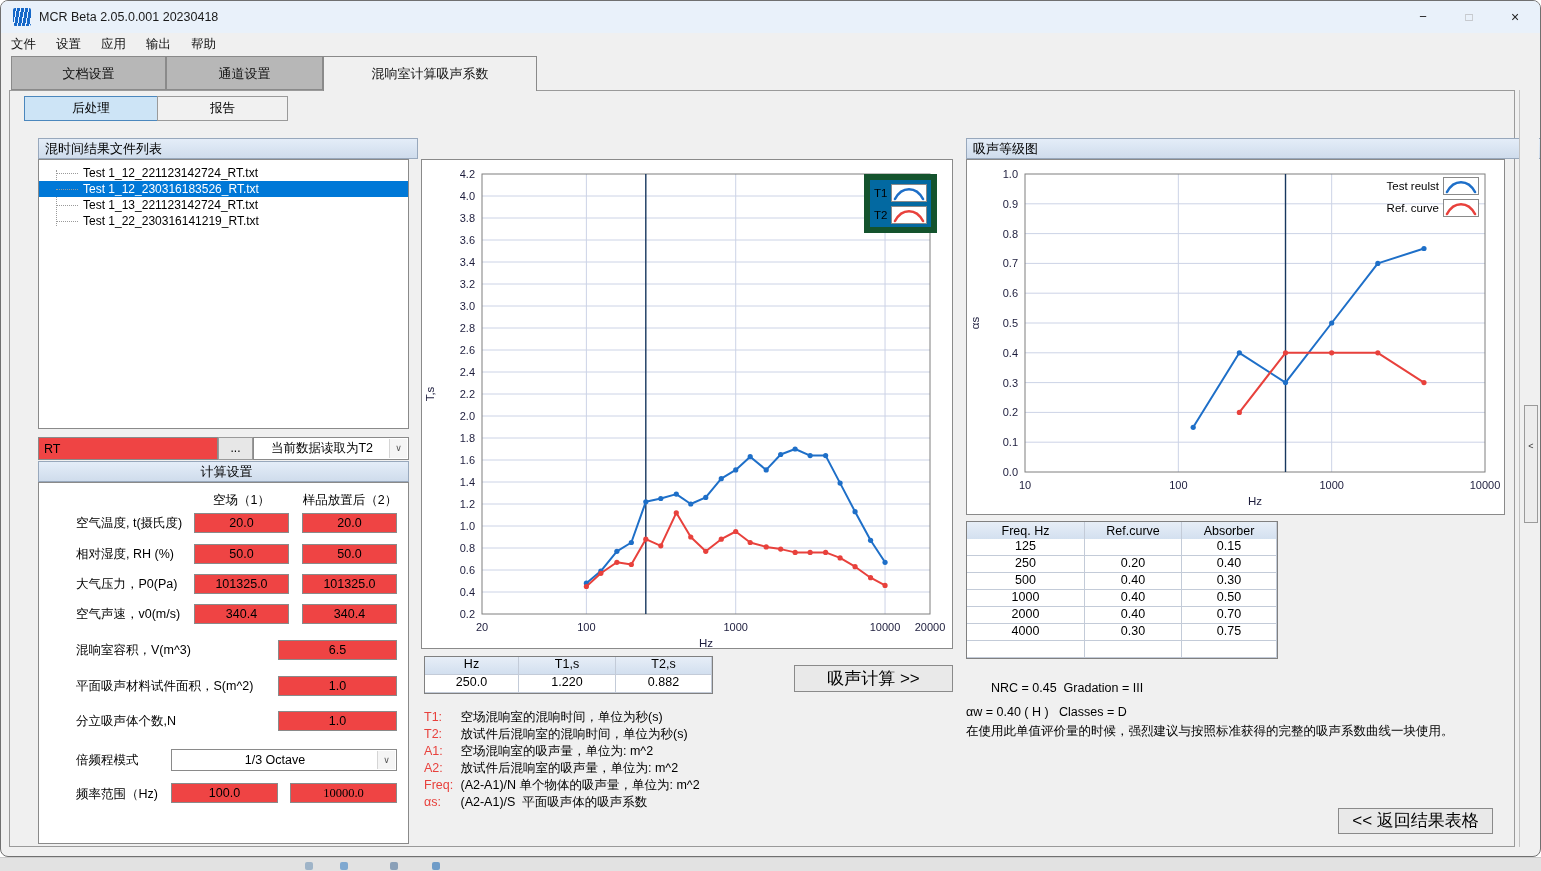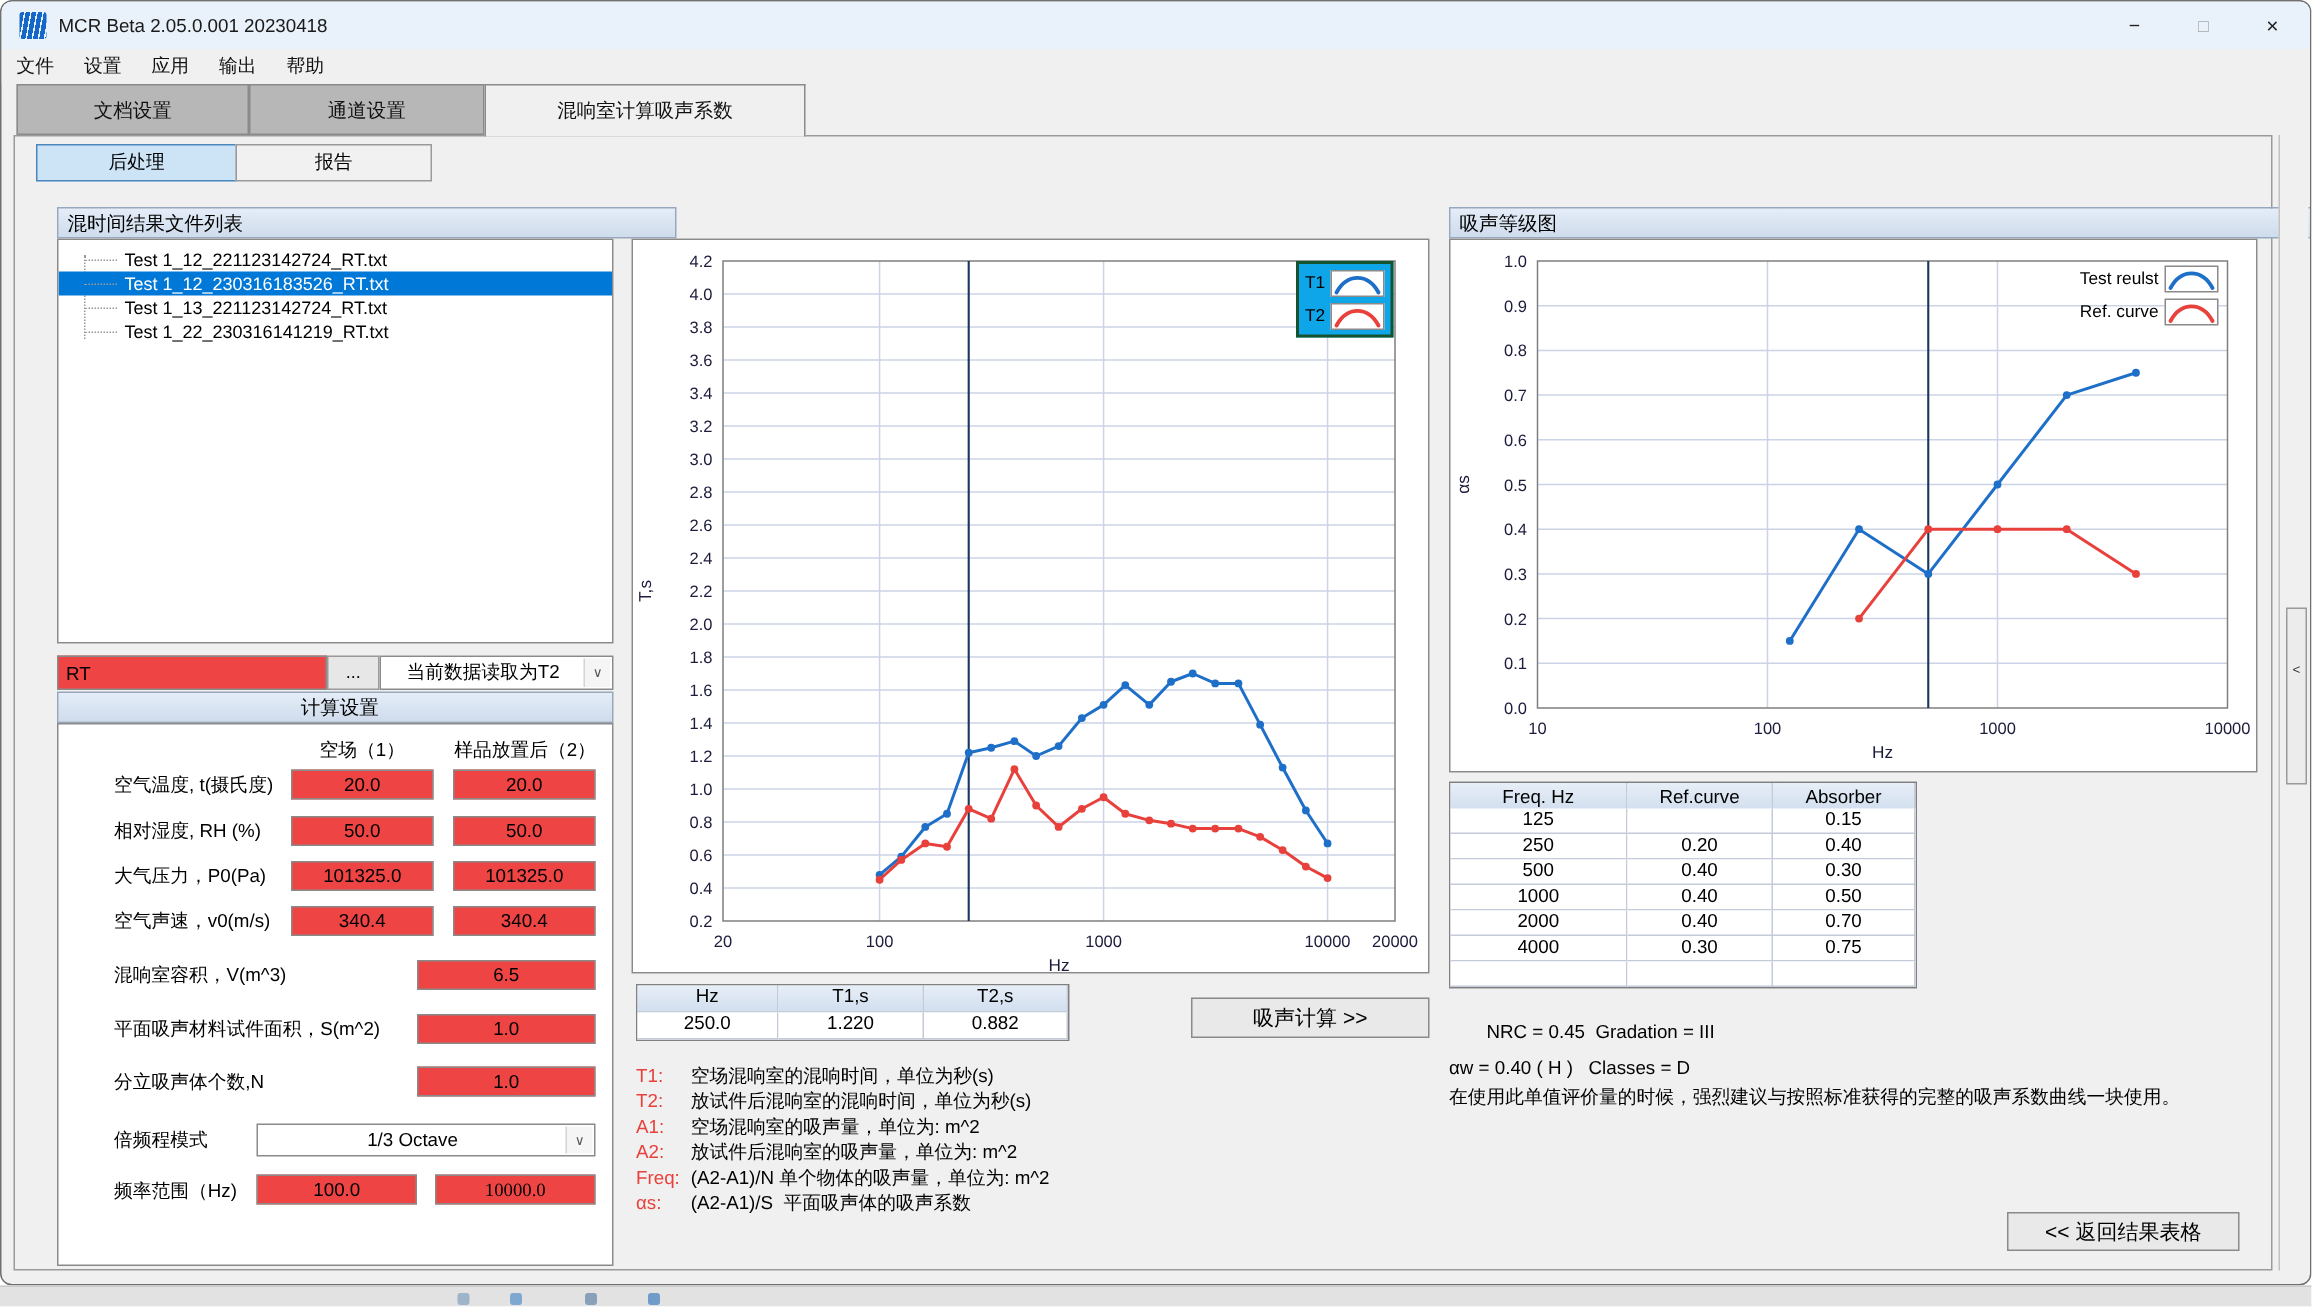--- a/index.html
+++ b/index.html
@@ -64,36 +64,36 @@
   .colhead { position:absolute; font-size:12.5px; text-align:center; white-space:nowrap; }
   .field { height:20px; line-height:18px; }
   #octave-dd { left:170px; top:748px; width:226px; height:22px; }
 
   
   #rt-chartbox { left:420px; top:158px; width:532px; height:490px; }
   #grade-chartbox { left:965px; top:158px; width:539px; height:356px; }
   svg { font-family:"Liberation Sans","DejaVu Sans",sans-serif; display:block; }
 
   .legend { position:absolute; display:flex; flex-direction:column; gap:3px; z-index:2; }
-  #rt-legend { left:863px; top:173px; background:#0ea5e9; border:2px solid #14532d; padding:3px 4px; }
+  #rt-legend { left:863px; top:173px; background:#0369a1; border:6px solid #14532d; padding:3px 4px; }
   #grade-legend { left:1352px; top:175px; width:126px; }
   .legend-row { display:flex; align-items:center; justify-content:flex-end; gap:4px; height:19px; }
   .legend-row .lg-label { font-size:11.5px; color:#000; }
   .lg-icon { width:36px; height:18px; background:#fff; border:1px solid #8a8a8a; display:flex; }
 
   
   .mini-table { position:absolute; display:grid; border:1px solid #808080; background:#fff; }
   .mini-table .c { border:1px solid #c3cbd8; border-top:none; border-left:none; font-size:12.5px;
                    text-align:center; background:#fff; overflow:hidden; white-space:nowrap; }
   .mini-table .h { background:linear-gradient(#e7eef7,#d2dfef); font-size:12.5px; }
   #rt-table { left:423px; top:655px; grid-template-columns:94px 97px 96px; grid-auto-rows:18px; }
   #grade-table { left:965px; top:520px; grid-template-columns:118px 97px 95px; grid-auto-rows:17px; }
   #grade-table .h { height:19px; line-height:18px; }
 
-  .btn { position:absolute; background:#e9e9e9; border:1px solid #8a8a8a; font-size:14px;
+  .btn { position:absolute; background:#e9e9e9; border:1px solid #8a8a8a; font-size:17px;
          text-align:center; color:#000; }
   #compute-btn { left:793px; top:664px; width:159px; height:27px; line-height:25px; }
   #back-btn { left:1337px; top:807px; width:155px; height:26px; line-height:24px; }
 
   
   #notes { position:absolute; left:423px; top:708px; }
   .note-line { font-size:12.5px; height:17px; line-height:17px; white-space:pre; color:#000; }
   .note-key { color:#e8413c; display:inline-block; min-width:33px; }
 
   .result-line { position:absolute; font-size:12.5px; white-space:pre; color:#000; }
@@ -131,21 +131,21 @@
   <div id="tabstrip">
       <div class="tab" style="left: 10px; width: 155px;">文档设置</div>
       <div class="tab" style="left: 165px; width: 157px;">通道设置</div>
       <div class="tab active" style="left: 322px; width: 214px;">混响室计算吸声系数</div>
     </div>
   <div id="main-panel"></div>
 
   <div id="subtab-0" class="subtab">后处理</div>
   <div id="subtab-1" class="subtab">报告</div>
 
-  <div class="grpheader" style="left:37px; top:137px; width:413px;">混时间结果文件列表</div>
+  <div class="grpheader" style="left:37px; top:137px; width:380px;">混时间结果文件列表</div>
   <div id="file-list" class="whitebox">
     <div id="tree-vline"></div>
   <div class="file-item"><span class="stub"></span><span class="txt">Test 1_12_221123142724_RT.txt</span></div>
       <div class="file-item selected"><span class="stub"></span><span class="txt">Test 1_12_230316183526_RT.txt</span></div>
       <div class="file-item"><span class="stub"></span><span class="txt">Test 1_13_221123142724_RT.txt</span></div>
       <div class="file-item"><span class="stub"></span><span class="txt">Test 1_22_230316141219_RT.txt</span></div>
     </div>
 
   <input id="rt-name" class="inputbox" value="RT" style="">
   <div id="rt-browse">...</div>

